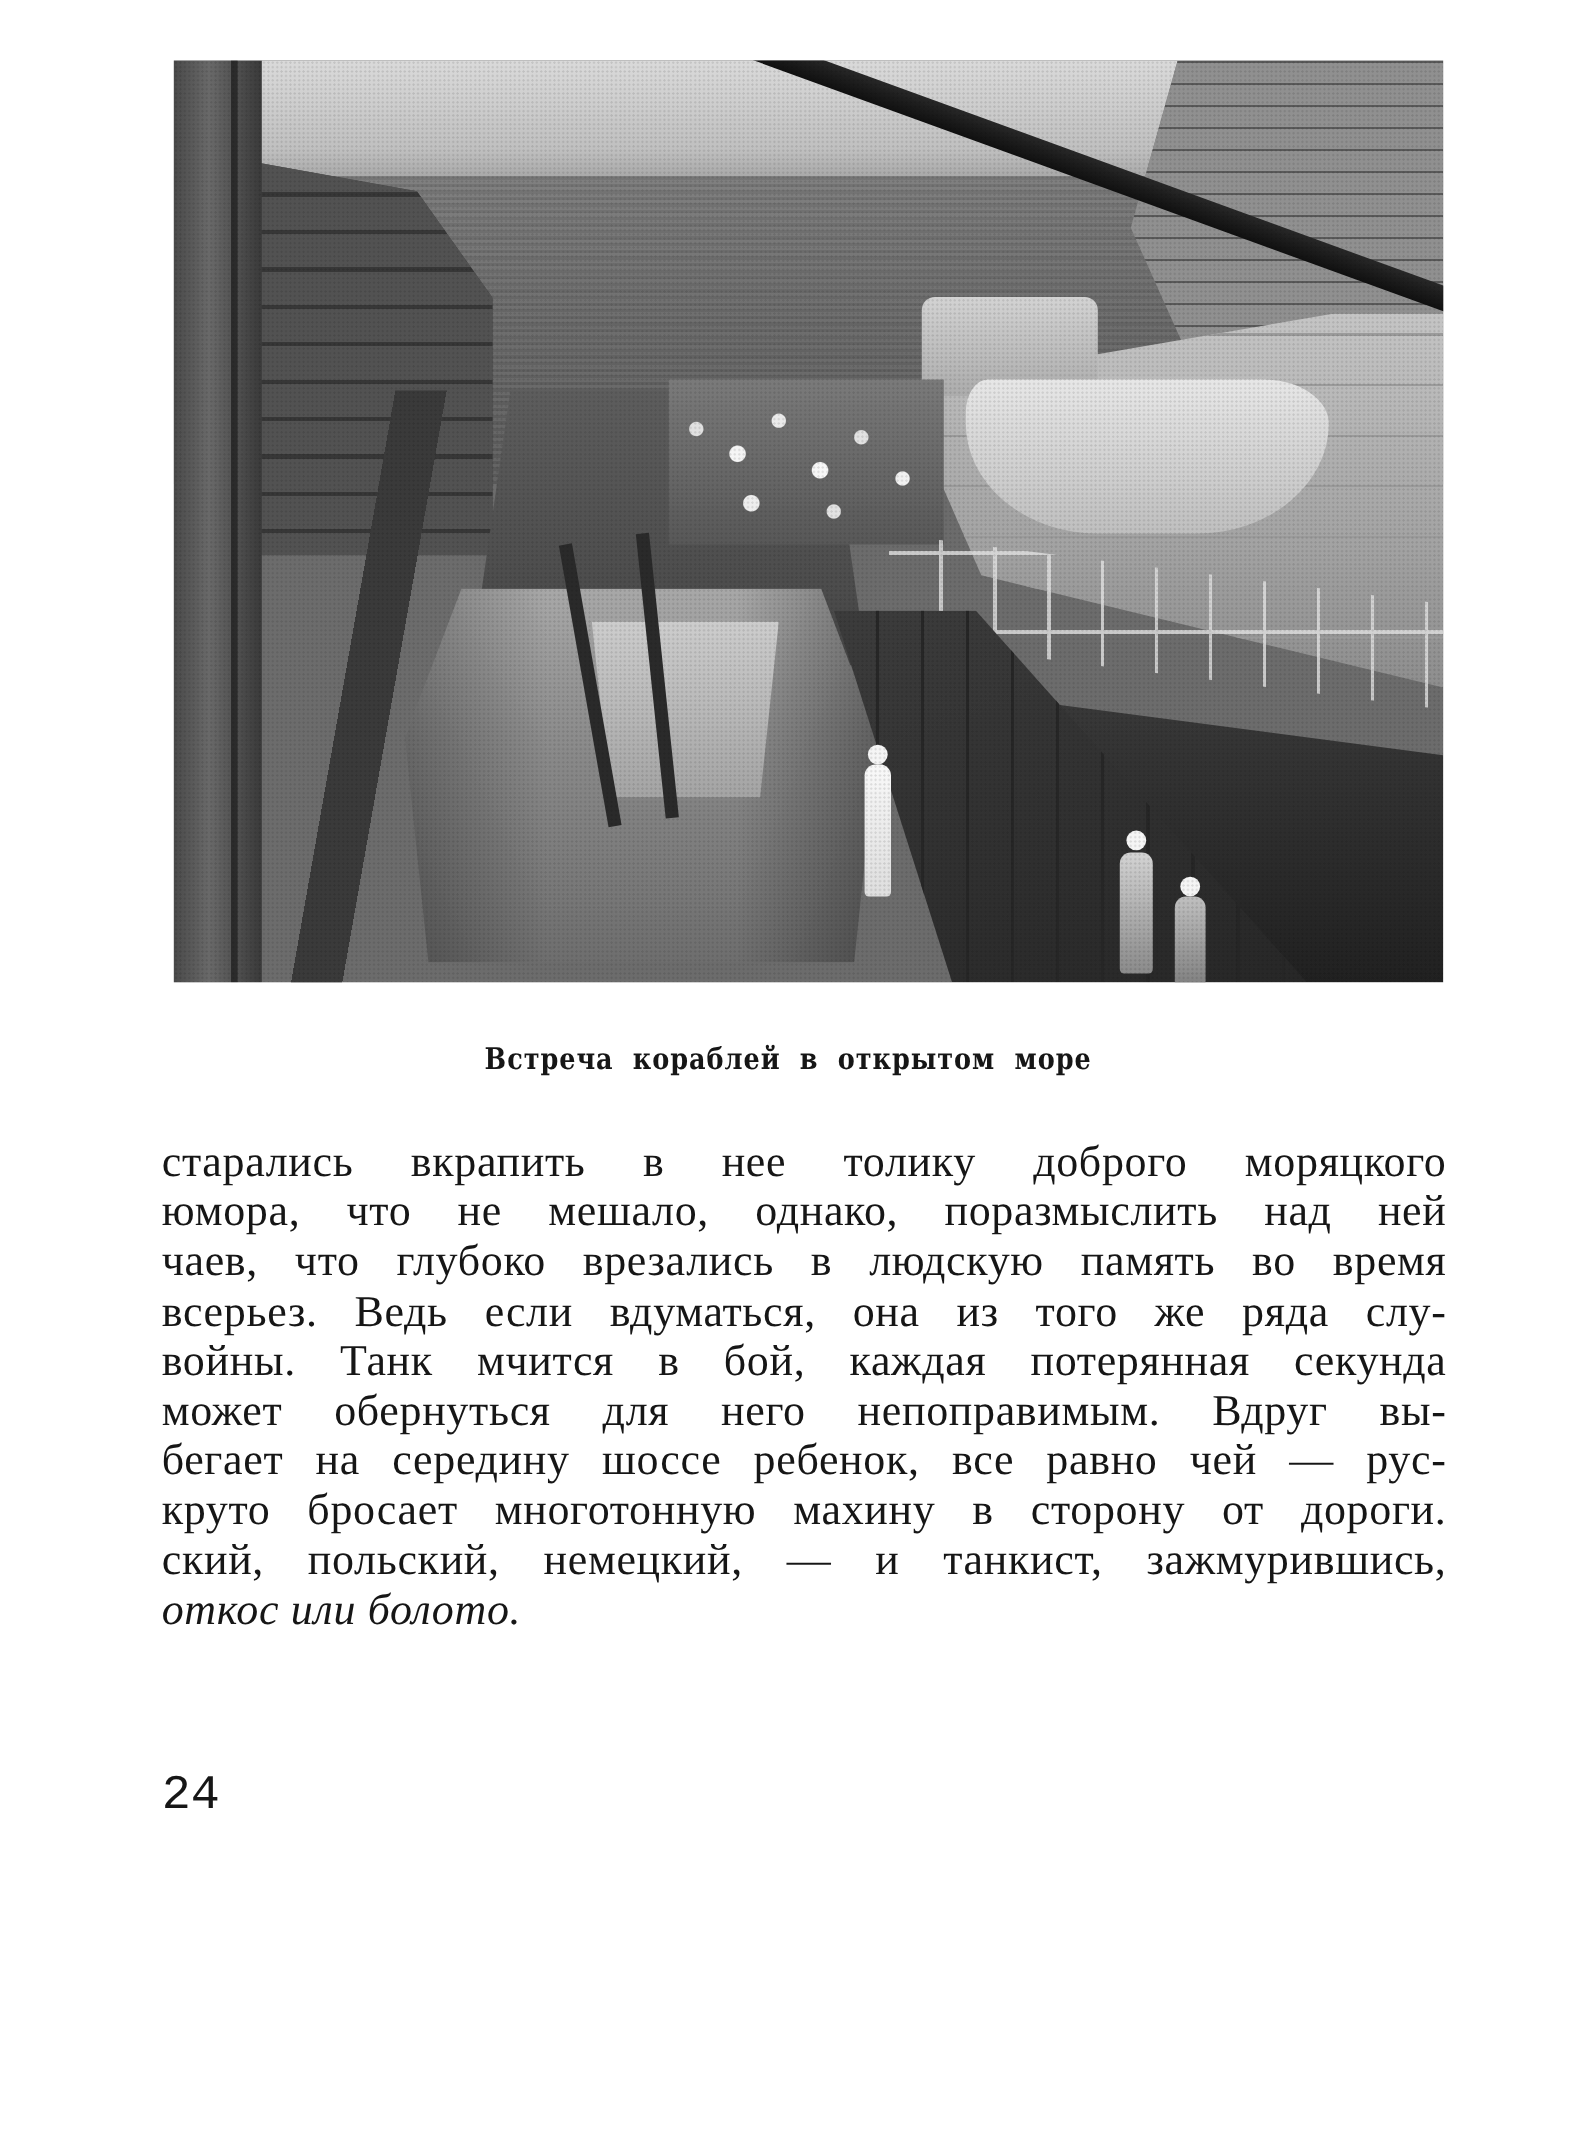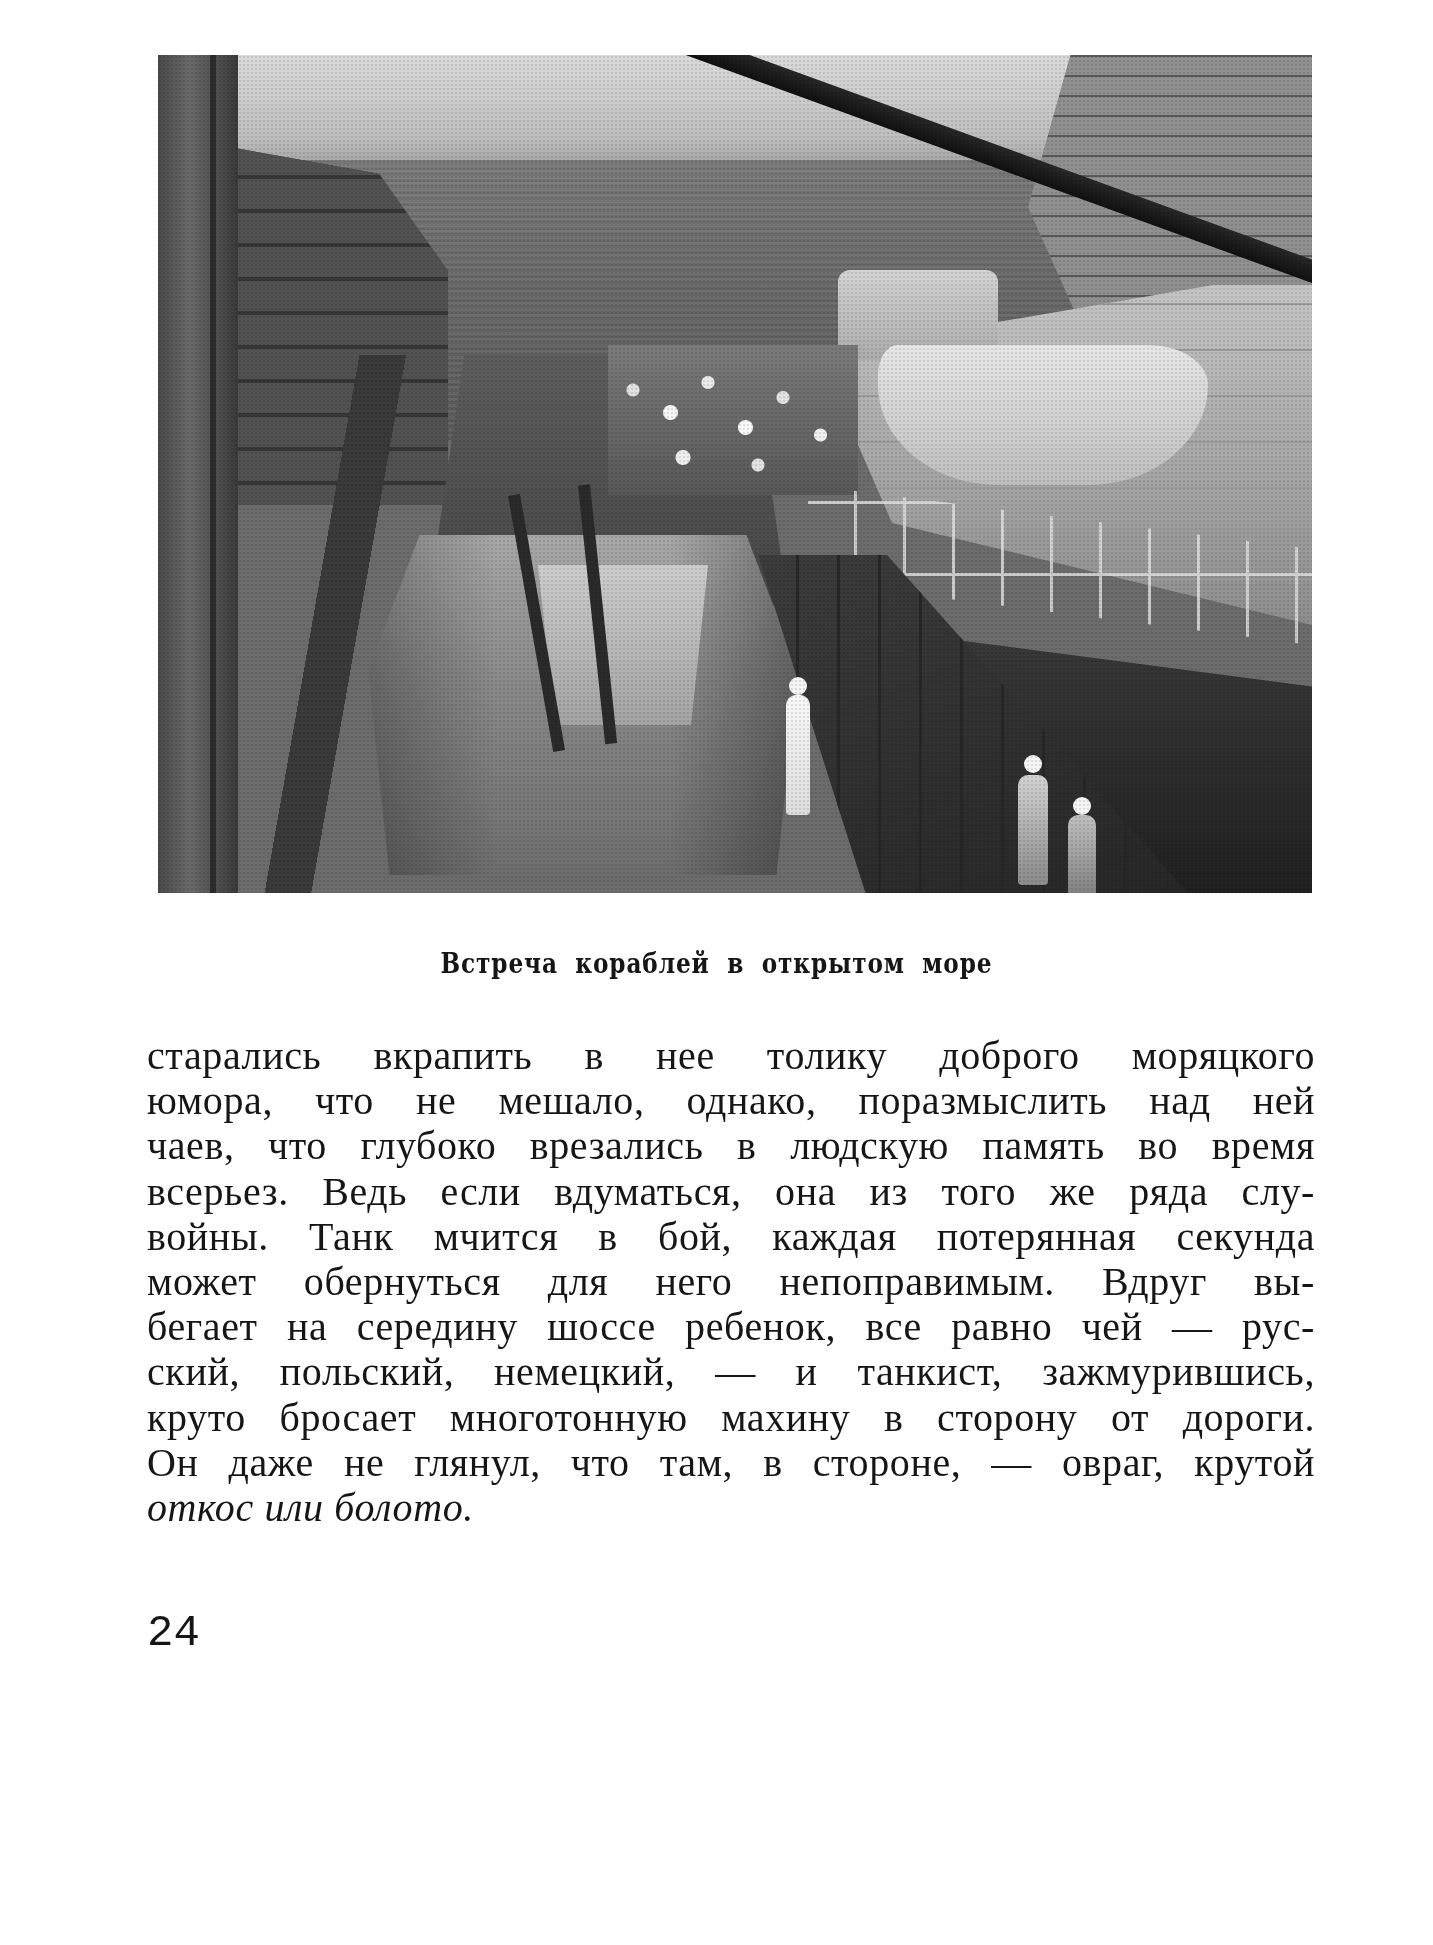--- a/index.html
+++ b/index.html
@@ -252,19 +252,18 @@
 <div class="caption">Встреча кораблей в открытом море</div>
 
 <div class="body-text">
   <span class="line">старались вкрапить в нее толику доброго моряцкого</span>
   <span class="line">юмора, что не мешало, однако, поразмыслить над ней</span>
   <span class="line">чаев, что глубоко врезались в людскую память во время</span>
   <span class="line">всерьез. Ведь если вдуматься, она из того же ряда слу-</span>
   <span class="line">войны. Танк мчится в бой, каждая потерянная секунда</span>
   <span class="line">может обернуться для него непоправимым. Вдруг вы-</span>
   <span class="line">бегает на середину шоссе ребенок, все равно чей — рус-</span>
+  <span class="line">круто бросает многотонную махину в сторону от дороги.</span>
   <span class="line">ский, польский, немецкий, — и танкист, зажмурившись,</span>
-  <span class="line">круто бросает многотонную махину в сторону от дороги.</span>
-  <span class="line">Он даже не глянул, что там, в стороне, — овраг, крутой</span>
   <span class="line last">откос или болото.</span>
 </div>
 
 <div class="page-number">24</div>
 
 </body></html>

